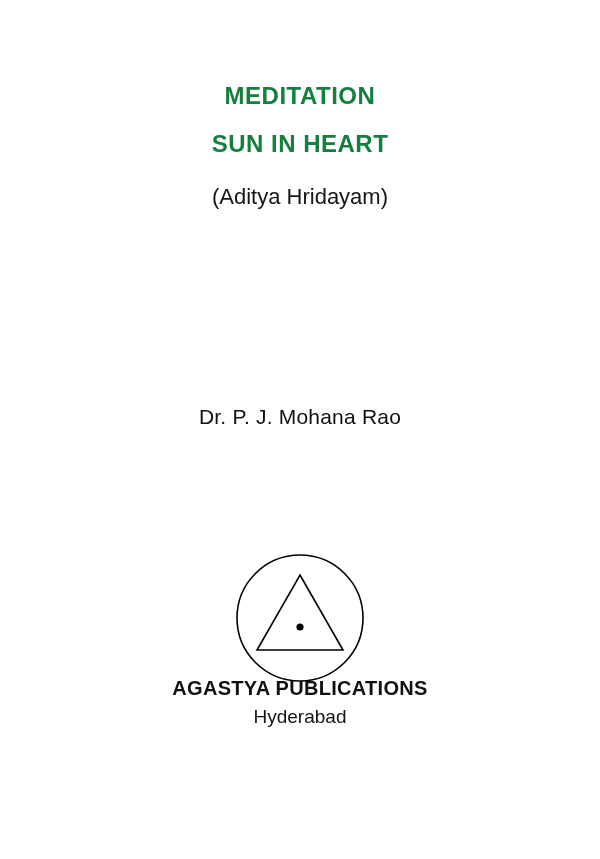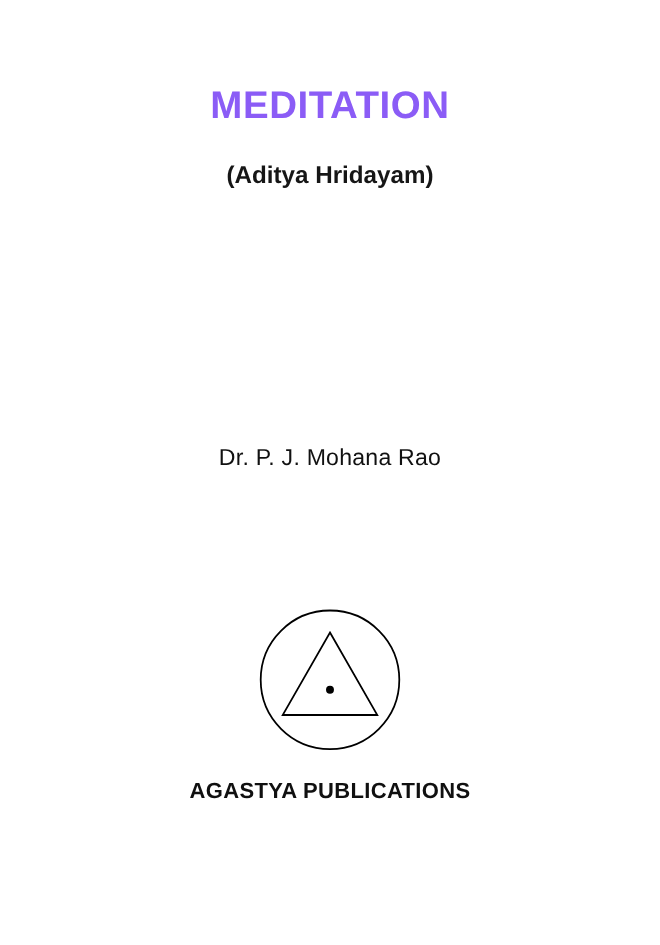--- a/index.html
+++ b/index.html
@@ -21,30 +21,30 @@
     background: #ffffff;
   }
   .title-block {
     position: absolute;
     top: 72px;
     left: 0;
     width: 600px;
     text-align: center;
   }
   .title-line {
-    font-size: 35px;
+    font-size: 24px;
     font-weight: bold;
     letter-spacing: 0.5px;
     line-height: 48px;
-    color: #8b5cf6;
+    color: #15803d;
   }
   .subtitle {
-    margin-top: 24px;
+    margin-top: 14px;
     font-size: 22px;
-    font-weight: bold;
+    font-weight: normal;
     color: #161616;
     line-height: 30px;
   }
   .author {
     position: absolute;
     top: 405px;
     left: 0;
     width: 600px;
     text-align: center;
     font-size: 21px;
@@ -55,21 +55,21 @@
   .emblem {
     position: absolute;
     top: 551px;
     left: 0;
     width: 600px;
     display: flex;
     justify-content: center;
   }
   .publisher {
     position: absolute;
-    top: 708px;
+    top: 677px;
     left: 0;
     width: 600px;
     text-align: center;
   }
   .publisher-name {
     font-size: 20px;
     font-weight: bold;
     letter-spacing: 0.3px;
     color: #101010;
   }
@@ -80,30 +80,32 @@
     color: #141414;
   }
 </style>
 </head>
 <body>
 
 <div class="page">
 
   <div class="title-block">
     <div class="title-line">MEDITATION</div>
+    <div class="title-line">SUN IN HEART</div>
     <div class="subtitle">(Aditya Hridayam)</div>
   </div>
 
   <div class="author">Dr. P. J. Mohana Rao</div>
 
   <div class="emblem">
     <svg width="134" height="134" viewBox="0 0 134 134">
       <circle cx="67" cy="67" r="63" fill="none" stroke="#000000" stroke-width="1.6"></circle>
       <polygon points="67,24 110,99 24,99" fill="none" stroke="#000000" stroke-width="1.6"></polygon>
       <circle cx="67" cy="76" r="3.6" fill="#000000"></circle>
     </svg>
   </div>
 
   <div class="publisher">
     <div class="publisher-name">AGASTYA PUBLICATIONS</div>
+    <div class="publisher-city">Hyderabad</div>
   </div>
 
 </div>
 
 </body></html>

